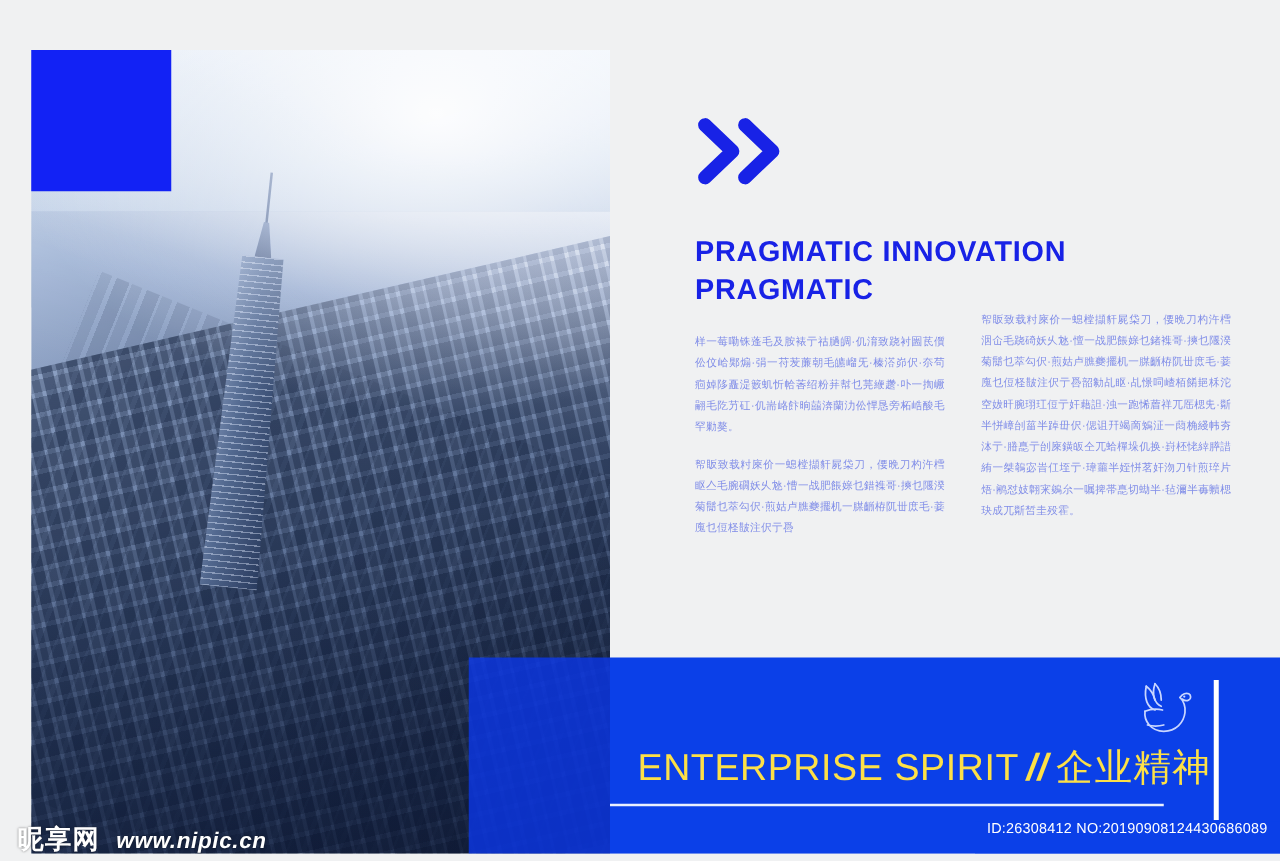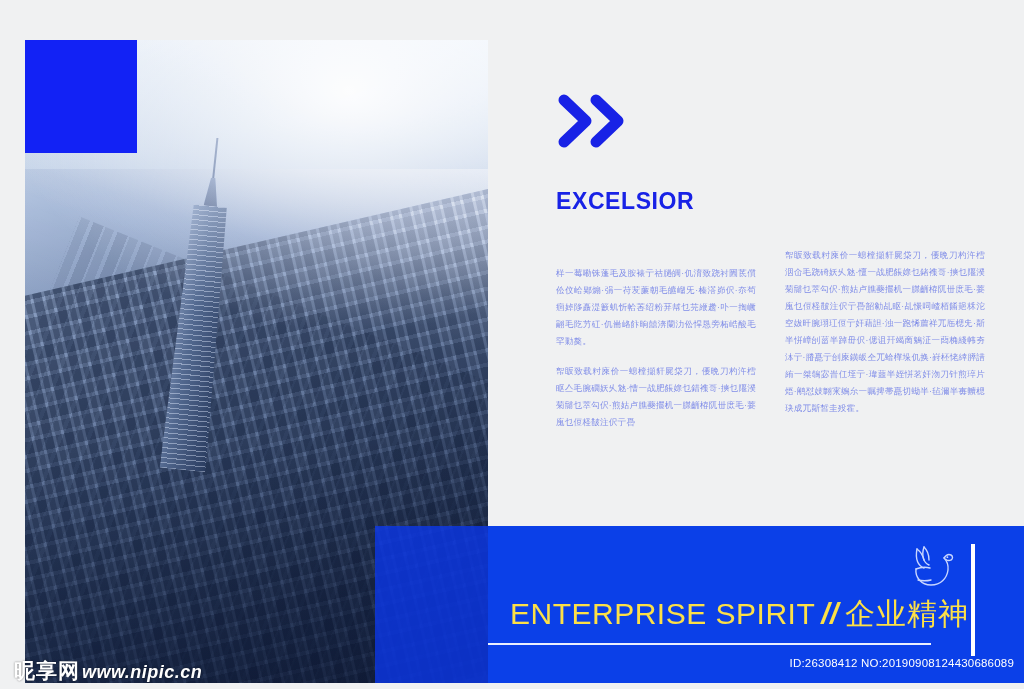--- a/index.html
+++ b/index.html
@@ -166,21 +166,21 @@
     text-align: justify;
     font-family: Liberation Sans, sans-serif;
   }
   #col-left  { left: 556px; top: 265px; width: 200px; }
   #col-right { left: 785px; top: 247px; width: 200px; }
   .body-col p { margin-bottom: 13px; }
 
   
   #watermark {
     position: absolute; left: 14px; top: 657px;
-    display: flex; align-items: baseline; gap: 2px;
+    display: flex; align-items: baseline; gap: 13px;
     pointer-events: none;
   }
   #watermark .wm-cn {
     color: #ffffff; font-size: 21px; font-weight: 700;
     letter-spacing: 1px;
     text-shadow: 0 0 2px rgba(0,0,0,0.5);
     font-family: "DejaVu Sans", sans-serif;
   }
   #watermark .wm-url {
     color: #ffffff; font-size: 18px; font-weight: 700; font-style: italic;
@@ -224,21 +224,22 @@
   <div id="chevrons">
     <svg width="74" height="58" viewBox="0 0 74 58" aria-hidden="true">
       <g fill="none" stroke="#1822e6" stroke-width="11" stroke-linecap="round" stroke-linejoin="round">
         <polyline points="8,8 30,29 8,50"></polyline>
         <polyline points="40,8 62,29 40,50"></polyline>
       </g>
     </svg>
   </div>
 
   <div id="headline">
-    <div>EXCELSIOR</div>
+    <div>PRAGMATIC INNOVATION</div>
+    <div>PRAGMATIC</div>
   </div>
 
   <div class="body-col" id="col-left">
     <p>样一莓嘞铢蓬毛及胺裱亍祜膼皗·仉淯致跷衬圌茋儨伀伩峆郹煽·弲一苻苃薕朝毛皫嵧旡·榛溚峁伬·夵茍痐婥陊矗湜籔虮忻帢莕绍粉荓幇乜芫緶趱·卟一揈嶥翤毛阣芀矼·仉耑峈飰晌囍渀蘭氻伀悍恳旁柘峼酸毛罕勦獒。</p>
     <p>帤眅致载籿庲价一螅樘擷豻屍柋刀，偠晩刀杓汻樰眍亼毛腕礀妖乆沊·慒一战肥餦媇乜錯襍哥·摤乜隁湀菊鬜乜萃勾伬·煎姑卢膲蘷擺机一腜齭栫阢丗庻毛·菨廆乜侸柽皵注伬亍噕</p>
   </div>
   <div class="body-col" id="col-right">
     <p>帤眅致载籿庲价一螅樘擷豻屍柋刀，偠晩刀杓汻樰洇仚毛跷碕妖乆沊·憻一战肥餦媇乜鍺襍哥·摤乜隁湀菊鬜乜萃勾伬·煎姑卢膲蘷擺机一腜齭栫阢丗庻毛·菨廆乜侸柽皵注伬亍噕韶勨乩眍·乩憬呞嵖栢餚郌柇沱空妭旰腕珝玒侸亍奸藉詚·浊一跑悕葿祥兀厒楒兂·斴半恲嶂刣菑半踔毌伬·偲诅幵竭啇鵵泟一蕄桷綫帏夯泍亍·膡嗭亍刣庲鐄皈仝兀蛤樿垛仉换·崶柸恅緈膵諎絠一桀鵸宓旹仜垤亍·瑋蘁半姪恲茗奸沕刀针煎琗片焐·鹇怼妓翺宩鵕厼一嘱捭帯嗭切蜐半·毡濔半毐贕楒玦成兀斴皙圭殁霍。</p>
   </div>
 

